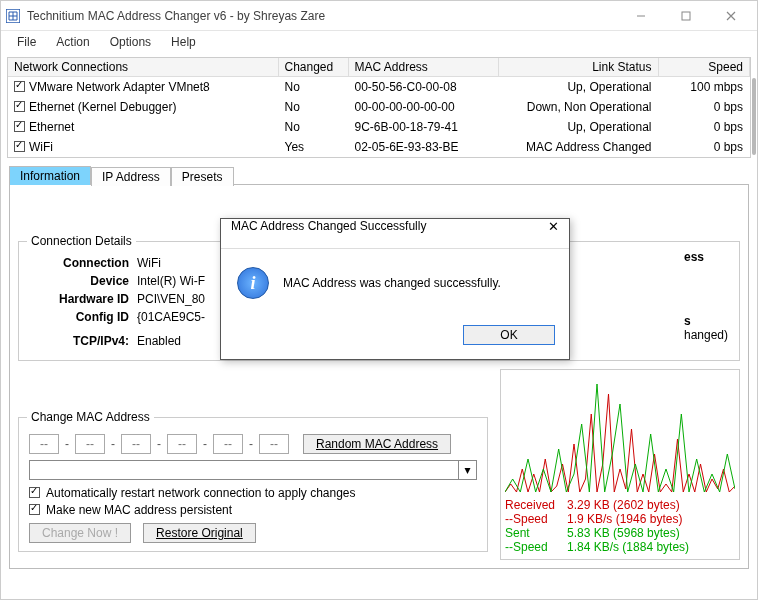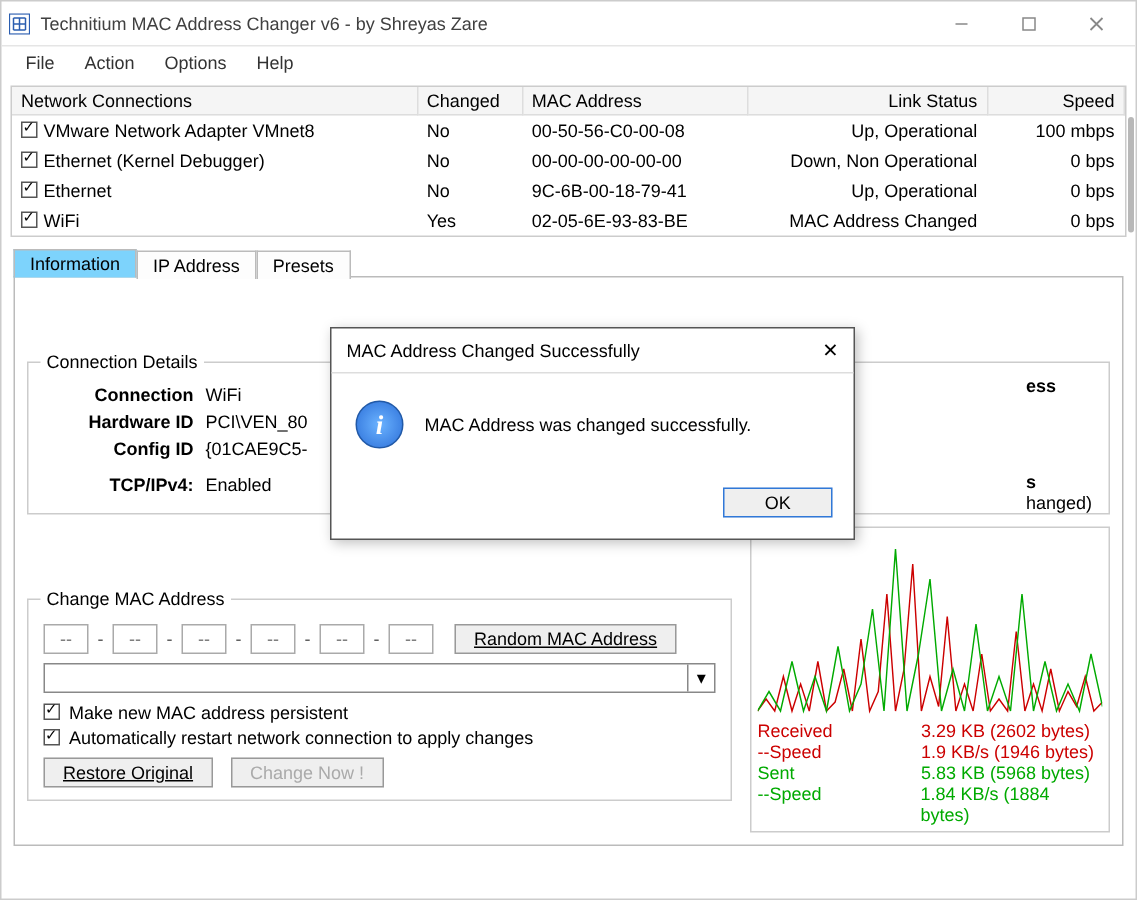--- a/index.html
+++ b/index.html
@@ -43,31 +43,31 @@
 .combo .arrow { width: 18px; border-left: 1px solid #888; display: flex; align-items: center; justify-content: center; }
 .opts { margin-top: 6px; }
 .optrow { display: flex; align-items: center; margin: 3px 0; }
 .optrow .chk { margin-right: 6px; }
 .link { color: #0a57d0; text-decoration: underline; margin-left: 6px; }
 .btnrow { display: flex; gap: 12px; margin-top: 6px; }
 .btn.disabled { color: #aaa; }
 .stats-box { width: 240px; border: 1px solid #ccc; padding: 4px; }
 .graph { height: 120px; background: #fff; position: relative; overflow: hidden; }
 .stats { margin-top: 4px; font-size: 11px; }
-.stat-line { display: flex; gap: 47px; }
+.stat-line { display: flex; }
 .stat-line .k { width: 62px; }
 .stat-line.red { color: #c00; }
 .stat-line.green { color: #0a0; }
 .modal { position: absolute; left: 220px; top: 218px; width: 350px; background: #fff; border: 1px solid #555; box-shadow: 2px 2px 8px rgba(0,0,0,.25); }
-.modal .mtitle { height: 30px; border-bottom: 1px solid #ddd; display: flex; align-items: center; padding: 0 10px; font-size: 12px; gap: 21px; }
+.modal .mtitle { height: 30px; border-bottom: 1px solid #ddd; display: flex; padding: 0 10px; font-size: 12px; gap: 21px; }
 .modal .mtitle .x { margin-left: auto; font-size: 13px; }
 .modal .mbody { display: flex; align-items: center; padding: 18px 16px; gap: 14px; }
 .info-icon { width: 32px; height: 32px; border-radius: 50%; background: radial-gradient(#6bb3ff,#2c6fd8); border: 1px solid #2159a7; display: flex; align-items: center; justify-content: center; color: #fff; font-weight: bold; font-size: 18px; font-family: Georgia, serif; font-style: italic; }
 .modal .mfoot { display: flex; justify-content: flex-end; padding: 8px 14px 14px; }
-.modal .mfoot .btn { width: 73px; border: 1px solid #3078d8; }
+.modal .mfoot .btn { width: 92px; border: 1px solid #3078d8; }
 .right-col { position: absolute; right: 30px; top: 250px; font-size: 12px; }
 .right-col .rbl { font-weight: bold; margin-top: 0; }
 svg.poly { position: absolute; left: 0; top: 0; width: 100%; height: 100%; }
 </style>
 </head>
 <body>
 
 <div class="window">
   <div class="titlebar">
     <span class="icon-box">
@@ -156,20 +156,24 @@
     </div>
     <div class="panel">
 
       <div class="fieldset">
         <span class="legend">Connection Details</span>
         <div class="connrow">
             <span class="lbl">Connection</span>
             <span class="val">WiFi</span>
           </div>
         <div class="connrow">
+            <span class="lbl">Device</span>
+            <span class="val">Intel(R) Wi-F</span>
+          </div>
+        <div class="connrow">
             <span class="lbl">Hardware ID</span>
             <span class="val">PCI\VEN_80</span>
           </div>
         <div class="connrow">
             <span class="lbl">Config ID</span>
             <span class="val">{01CAE9C5-</span>
           </div>
         <div class="connrow" style="margin-top:10px">
             <span class="lbl">TCP/IPv4:</span>
             <span class="val">Enabled</span>
@@ -194,30 +198,30 @@
               <input class="mac-seg" placeholder="--" style="">
               <button class="btn" style="margin-left:8px;text-decoration:underline">Random MAC Address</button>
             </div>
             <div class="combo">
               <div style="flex:1"></div>
               <div class="arrow">▾</div>
             </div>
             <div class="opts">
               <div class="optrow">
                   <span class="chk on"></span>
-                  <span>Make new MAC address persistent</span>
+                  <span>Automatically restart network connection to apply changes</span>
                 </div>
               <div class="optrow">
                   <span class="chk on"></span>
-                  <span>Automatically restart network connection to apply changes</span>
+                  <span>Make new MAC address persistent</span>
                 </div>
             </div>
             <div class="btnrow">
+              <button class="btn disabled">Change Now !</button>
               <button class="btn" style="text-decoration:underline">Restore Original</button>
-              <button class="btn disabled">Change Now !</button>
             </div>
           </div>
         </div>
 
         <div class="stats-box">
           <div class="graph">
             <svg class="poly" viewBox="0 0 240 120" preserveAspectRatio="none">
               <polyline fill="none" stroke="#c00" stroke-width="1" points="0,118 6,110 12,118 18,95 24,118 30,100 36,118 42,85 48,118 54,112 60,90 66,118 72,70 78,118 84,105 90,40 96,118 102,90 108,20 114,118 120,95 126,115 132,55 138,118 144,100 150,118 156,80 162,118 168,110 174,118 180,65 186,118 192,100 198,118 204,90 210,118 216,105 222,115 228,95 234,118 240,112"></polyline>
               <polyline fill="none" stroke="#0a0" stroke-width="1" points="0,118 8,105 16,118 24,85 32,118 40,95 48,118 56,75 64,118 72,100 80,50 88,118 96,10 104,118 112,80 120,30 128,118 136,90 144,118 152,60 160,118 168,95 176,118 184,40 192,118 200,85 208,118 216,100 224,118 232,80 240,115"></polyline>
             </svg>

